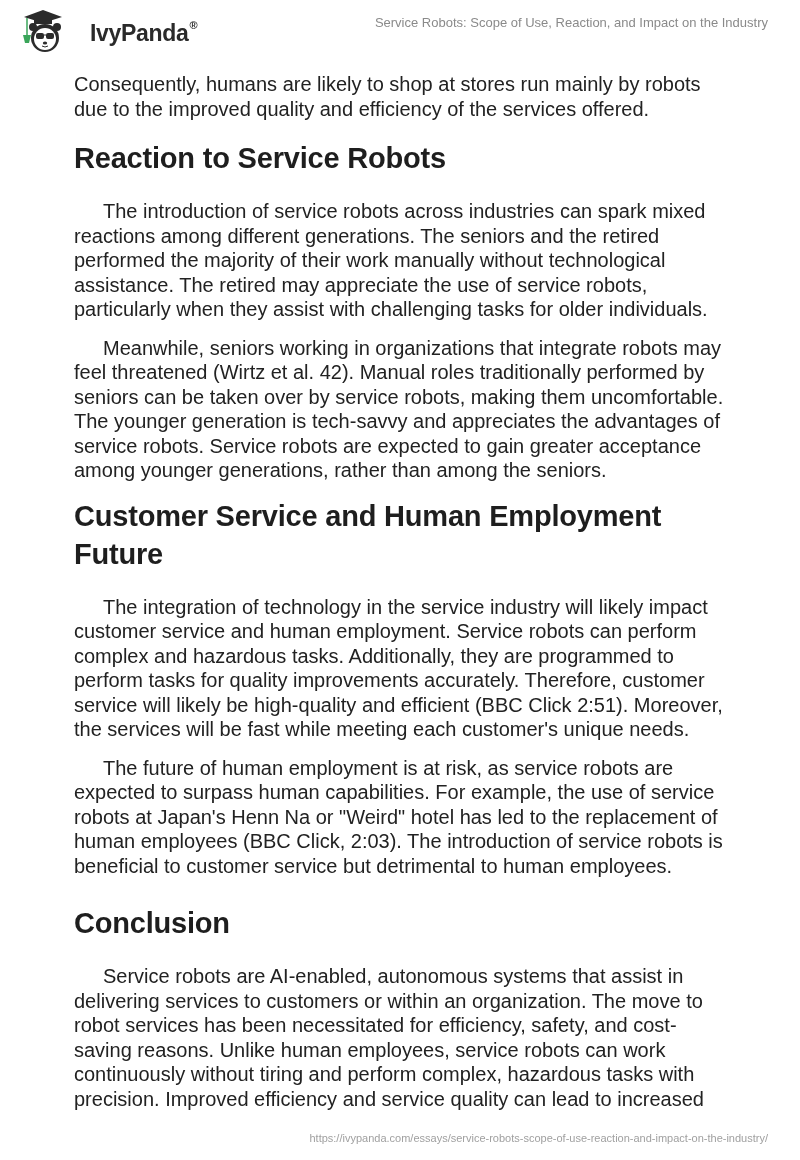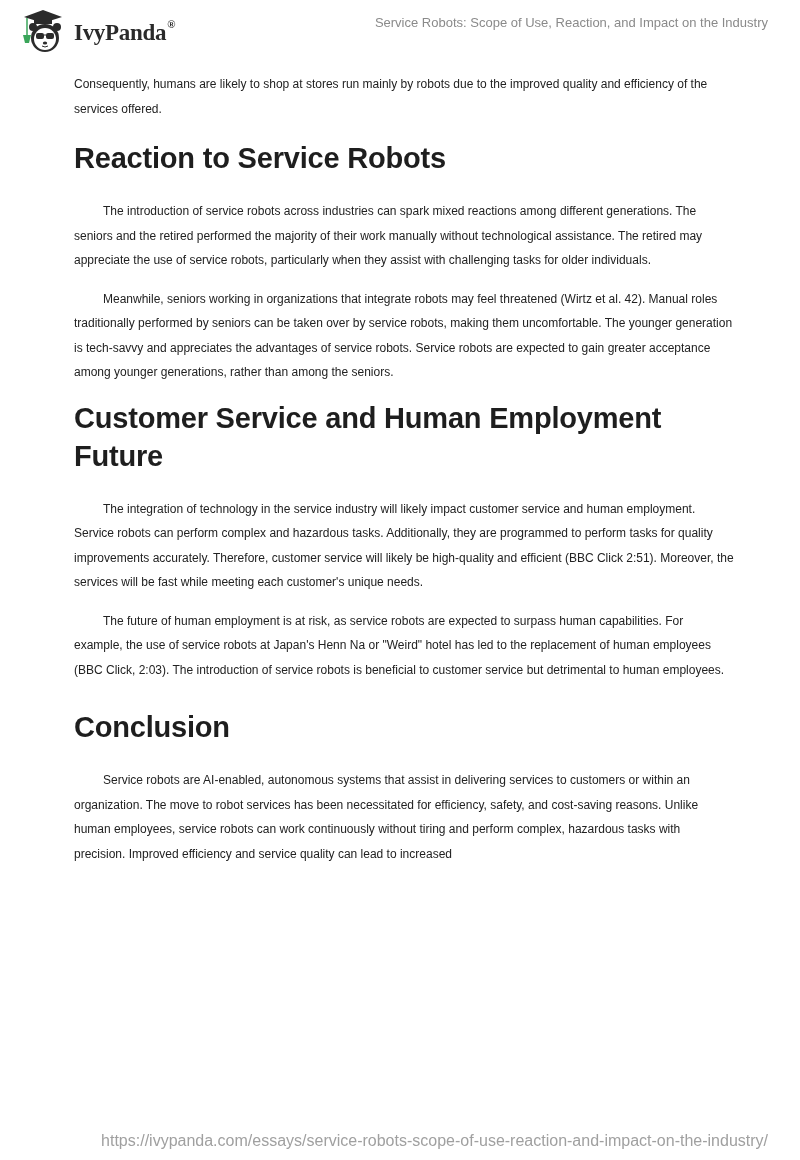--- a/index.html
+++ b/index.html
@@ -29,25 +29,25 @@
       display: flex;
       align-items: center;
       height: 46px;
     }
     .logo-icon {
       width: 50px;
       height: 46px;
       display: block;
     }
     .logo-text {
-      font-family: Liberation Serif, serif;
+      font-family: Liberation Sans, sans-serif;
       font-weight: bold;
       font-size: 23px;
       color: #2a2a2a;
-      margin-left: 6px;
+      margin-left: 22px;
       letter-spacing: -0.3px;
       position: relative;
       top: 2px;
     }
     .logo-reg {
       font-size: 11px;
       vertical-align: super;
       position: relative;
       top: -3px;
       margin-left: 1px;
@@ -61,40 +61,40 @@
       white-space: nowrap;
     }
     .content {
       position: absolute;
       left: 74px;
       top: 72px;
       width: 660px;
     }
     p {
       margin: 0 0 14px 0;
-      font-size: 12px;
+      font-size: 20px;
       line-height: 24.5px;
       color: #222222;
     }
     p.indent {
       text-indent: 29px;
     }
     h2 {
       font-size: 29px;
       font-weight: bold;
       line-height: 38px;
       margin: 0 0 22px 0;
       color: #1e1e1e;
       letter-spacing: -0.2px;
     }
     .footer-url {
       position: absolute;
       right: 32px;
       top: 1132px;
-      font-size: 16px;
+      font-size: 11px;
       color: #a0a0a0;
       white-space: nowrap;
     }
   </style>
 </head>
 <body>
 
 <div class="header">
   <div class="logo">
     <svg class="logo-icon" viewBox="0 0 50 46">

